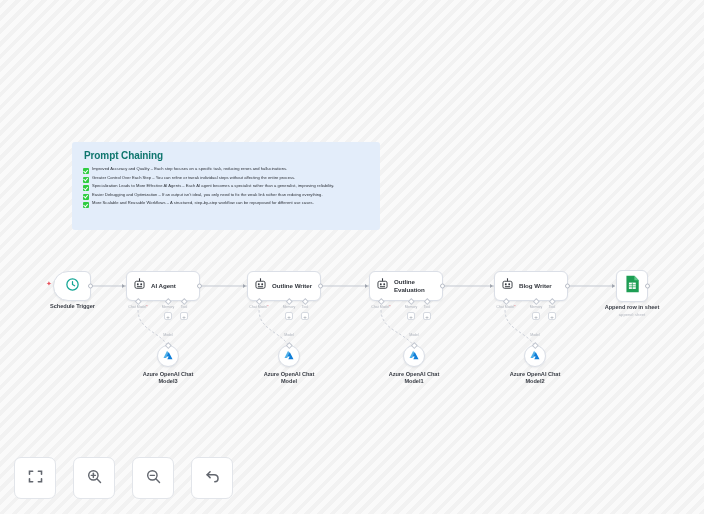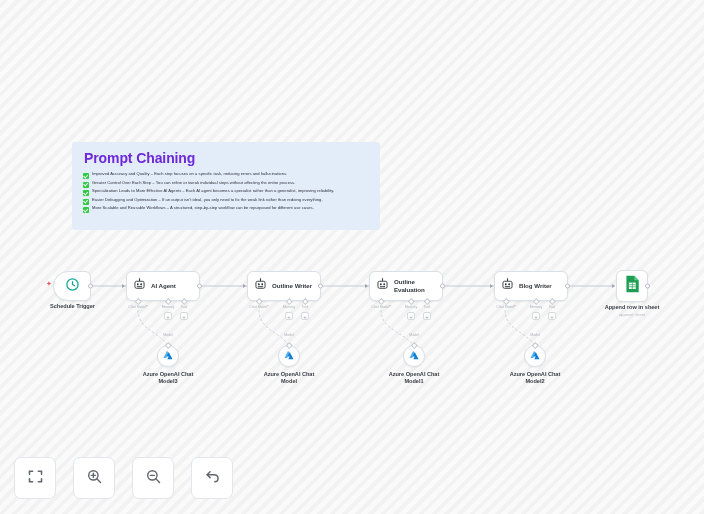--- a/index.html
+++ b/index.html
@@ -24,23 +24,23 @@
   #sticky {
     position: absolute;
     left: 72px; top: 142px;
     width: 308px; height: 88px;
     background: #e3edfa;
     border-radius: 3px;
     padding: 8px 10px 4px 10px;
   }
   #sticky h1 {
     margin: 0 0 6px 2px;
-    font-size: 14px;
+    font-size: 10px;
     font-weight: 700;
-    color: #6d28d9;
+    color: #0f766e;
     letter-spacing: -0.1px;
   }
   .bullet {
     display: flex;
     align-items: flex-start;
     gap: 3px;
     margin: 0 0 1.5px 1px;
     line-height: 1.05;
   }
   .bullet .check {

